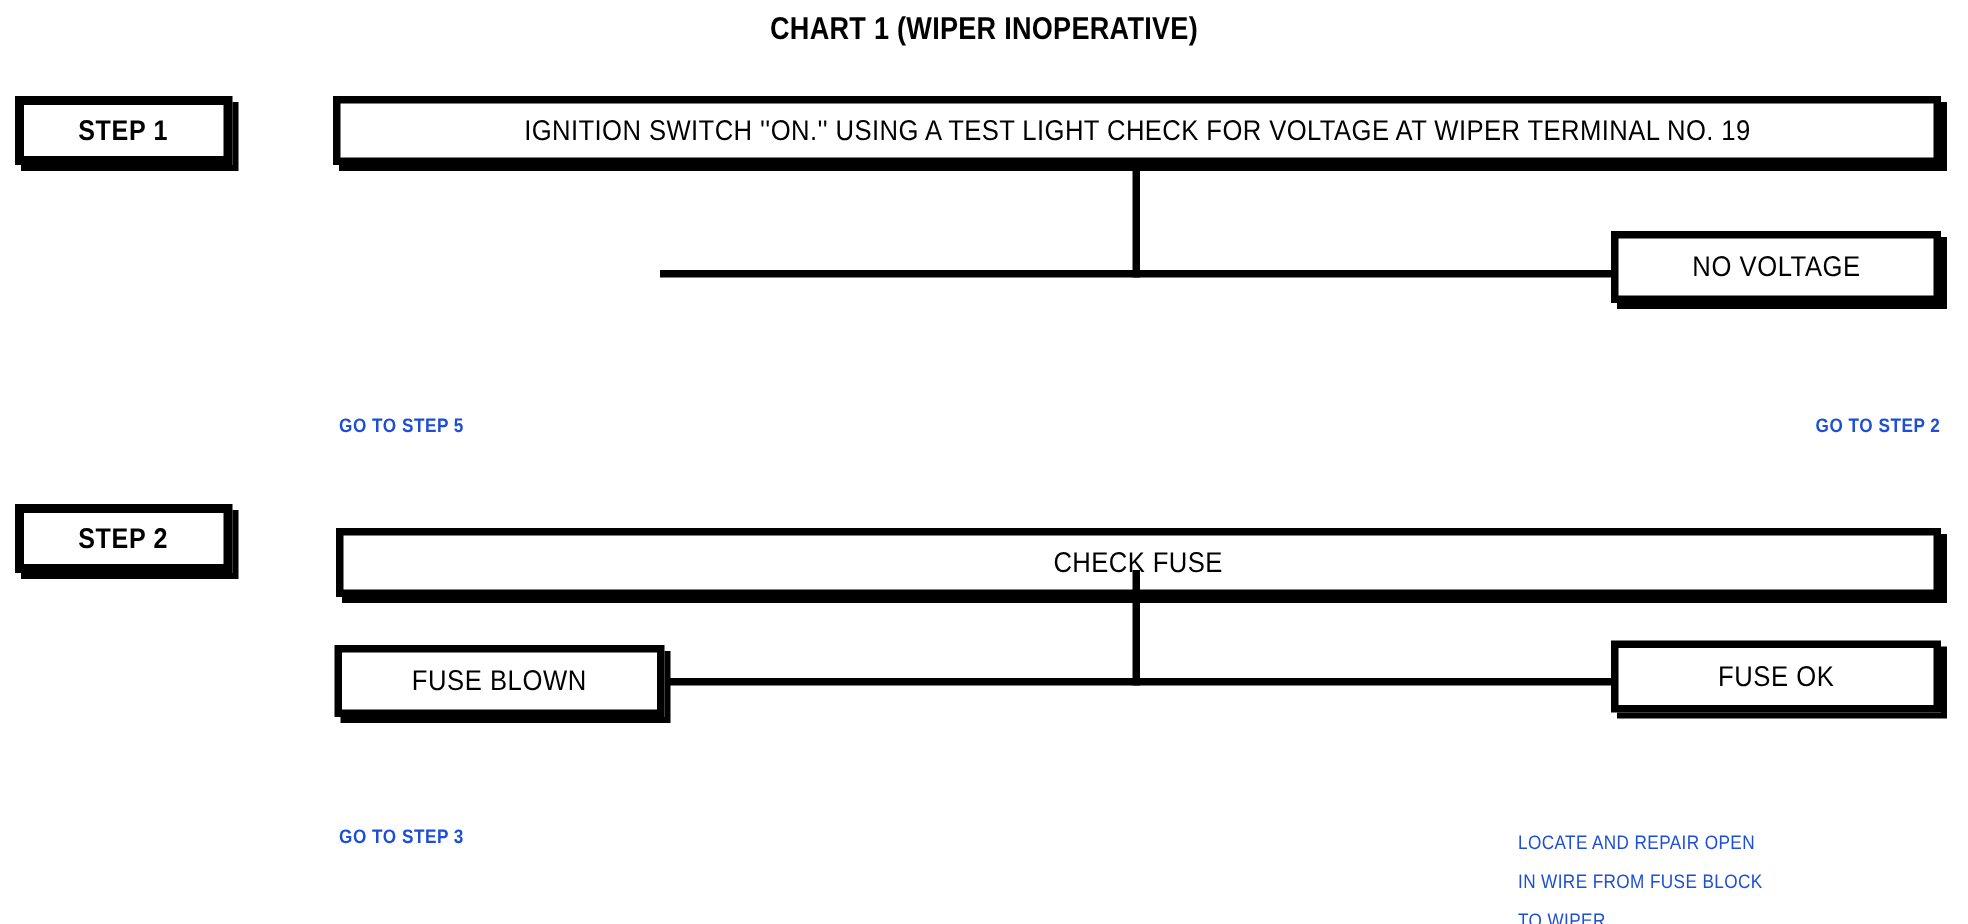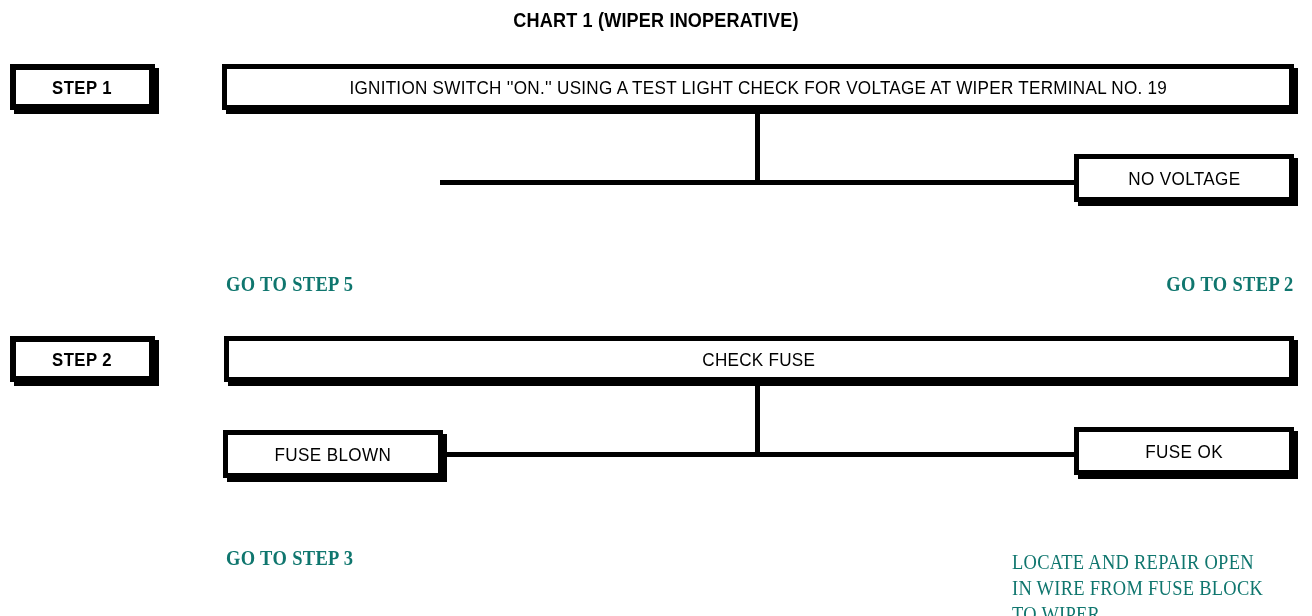--- a/index.html
+++ b/index.html
@@ -87,25 +87,24 @@
   }
   .line-h {
     position: absolute;
     background: #000000;
     height: 5px;
   }
 
   
   .caption {
     position: absolute;
-    color: #0f766e;
-    font-size: 21px;
+    color: #1d4ed8;
+    font-size: 13px;
     line-height: 26px;
     white-space: pre-line;
-    font-family: Liberation Serif, serif;
   }
   .caption.bold {
     font-weight: bold;
     letter-spacing: 0.4px;
   }
   .caption.plain {
     font-weight: normal;
     letter-spacing: 0.3px;
   }
   .caption .inner {
@@ -148,21 +147,21 @@
   </div>
 
   <div class="caption bold right" style="right:18px; top:245px;">
     <span class="inner">GO TO STEP 2</span>
   </div>
 
   <div class="node step-tag" style="left:10px; top:336px; width:145px; height:46px;text-align:right;">
     <span class="lbl">STEP 2</span>
   </div>
 
-  <div class="node band" style="left:224px; top:336px; width:1070px; height:46px;">
+  <div class="node band" style="left:224px; top:352px; width:1070px; height:46px;">
     <span class="lbl">CHECK FUSE</span>
   </div>
 
   <div class="line-v" style="left:755px; top:380px; height:77px;"></div>
   <div class="line-h" style="left:441px; top:452px; width:640px;"></div>
 
   <div class="node outcome" style="left:1074px; top:427px; width:220px; height:48px;">
     <span class="lbl">FUSE OK</span>
   </div>
 

